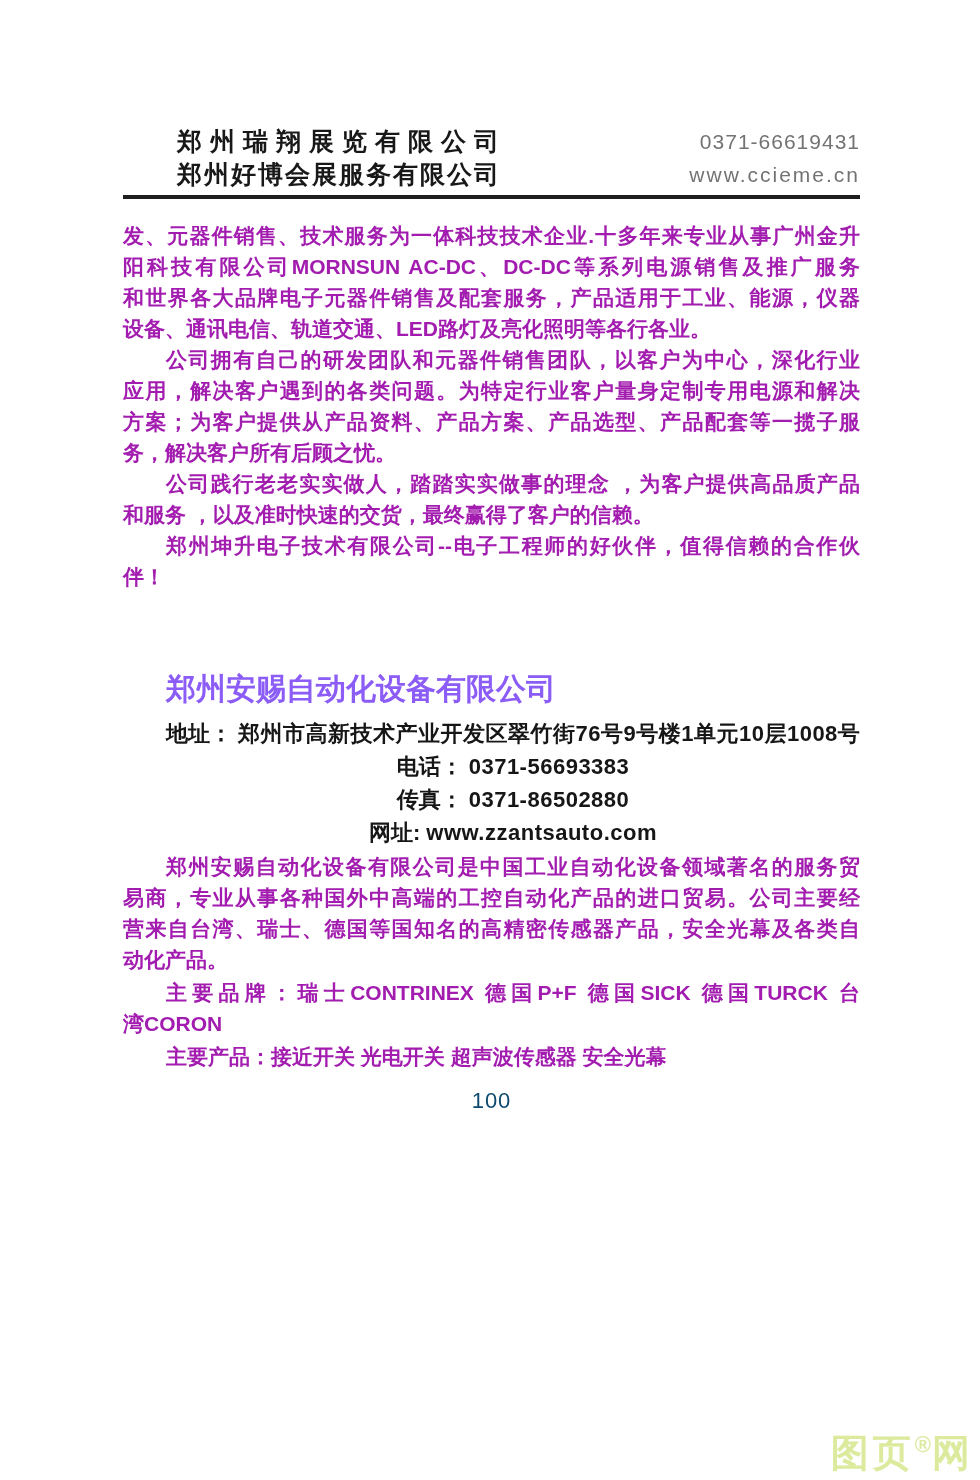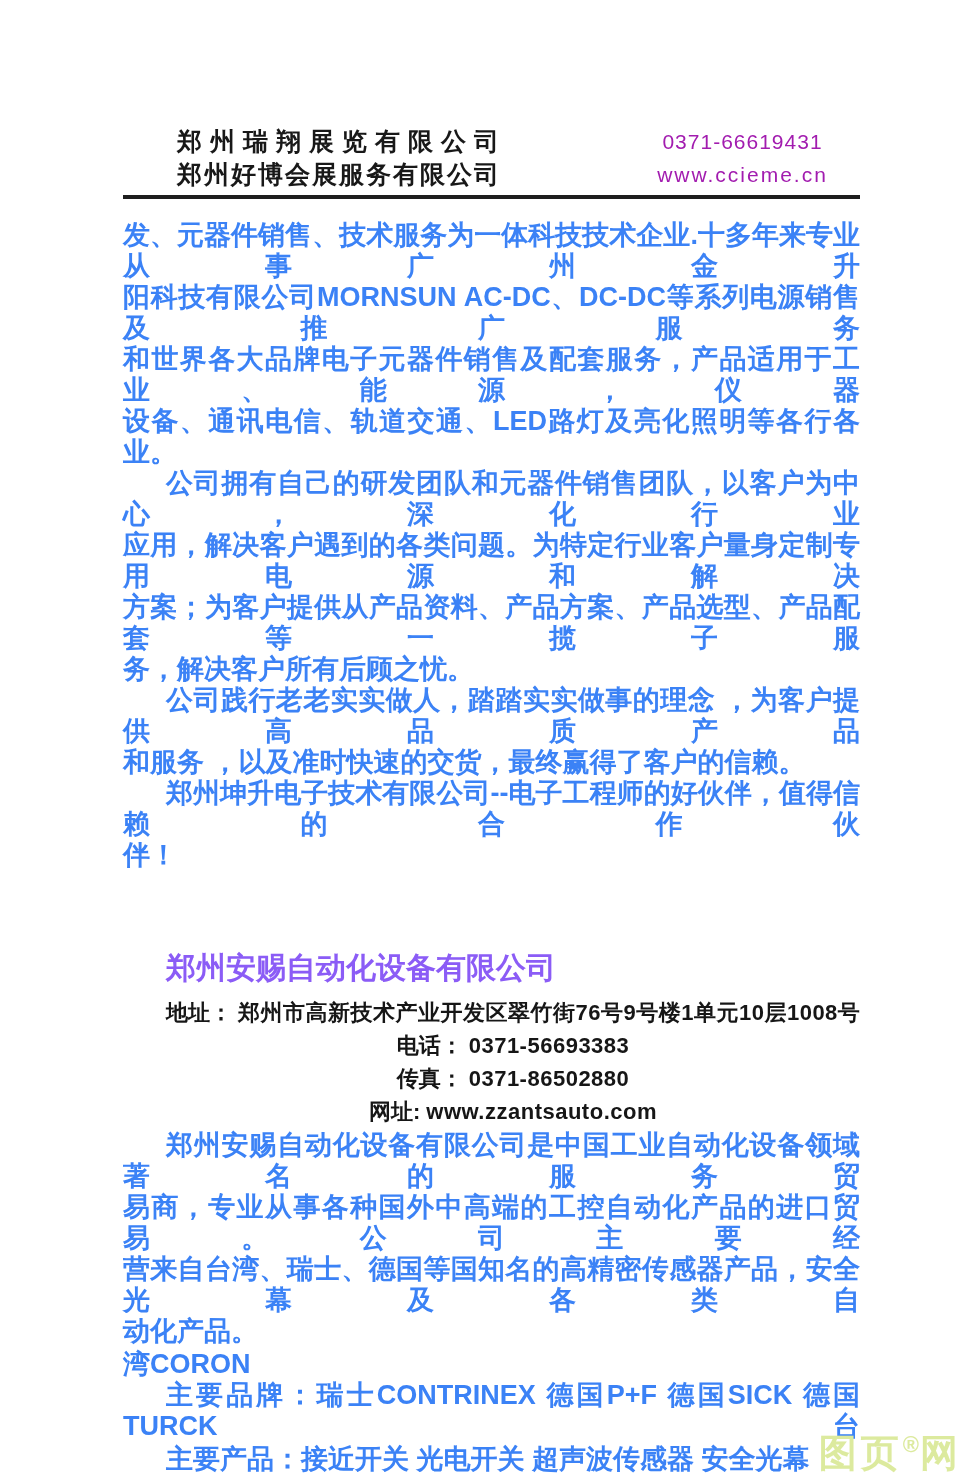--- a/index.html
+++ b/index.html
@@ -12,51 +12,51 @@
     font-family:"Liberation Sans","DejaVu Sans",sans-serif;
     color:#1f1f1f;
     overflow:hidden;
   }
   
   .hdr{display:flex;justify-content:space-between;align-items:flex-start;}
   .hdr-names{margin-left:54px;}
   .hdr-name{font-weight:bold;font-size:25px;line-height:33px;white-space:nowrap;color:#181818;}
   .hdr-name.l1{letter-spacing:8px;}
   .hdr-name.l2{letter-spacing:2px;}
-  .hdr-contact{width:235px;text-align:center;color:#a21caf;}
+  .hdr-contact{width:235px;text-align:right;color:#737373;}
   .hdr-contact div{font-size:21px;line-height:33px;white-space:nowrap;}
   .hdr-phone{letter-spacing:1px;}
   .hdr-web{letter-spacing:2px;}
   .rule{height:4px;background:#1e1e1e;margin-top:4px;}
   
   .intro{margin-top:21px;}
   .para{margin:0;}
   .line{
-    font-size:27px;line-height:31px;font-weight:600;color:#3b82f6;
+    font-size:21px;line-height:31px;font-weight:600;color:#a21caf;
     text-align:justify;white-space:pre-wrap;
   }
   .line.jl{text-align-last:justify;}
   .line.ind{text-indent:43px;}
   
   .company .cname{
     font-weight:bold;font-size:30px;line-height:38px;color:#8b5cf6;
     margin-left:43px;white-space:nowrap;
   }
   .company-0{margin-top:78px;}
   .company-1{margin-top:123px;}
   .contacts{margin-left:43px;margin-top:9px;text-align:center;}
   .crow{font-size:22px;line-height:33px;white-space:nowrap;}
   .clab{font-weight:bold;color:#161616;}
   .cval{font-weight:bold;color:#161616;margin-left:6px;letter-spacing:0.5px;}
   .company .para{margin-top:2px;}
   
   .pagenum{margin-top:16px;text-align:center;font-size:22px;color:#0c4a6e;letter-spacing:1px;}
   
   .watermark{
-    position:absolute;right:18px;bottom:8px;
+    position:absolute;right:6px;bottom:8px;
     font-weight:bold;font-size:38px;line-height:38px;
     letter-spacing:4px;white-space:nowrap;
   }
   .watermark .reg{
     font-size:22px;vertical-align:super;line-height:20px;
     letter-spacing:0;margin:0 1px 0 0;
   }
 </style>
 </head>
 <body>
@@ -107,22 +107,22 @@
           <div class="crow"><span class="clab">传真：</span><span class="cval">0371-86502880</span></div>
           <div class="crow"><span class="clab">网址:</span><span class="cval">www.zzantsauto.com</span></div>
         </div>
         <div class="para">
           <div class="line ind jl">郑州安赐自动化设备有限公司是中国工业自动化设备领域著名的服务贸</div>
           <div class="line jl">易商，专业从事各种国外中高端的工控自动化产品的进口贸易。公司主要经</div>
           <div class="line jl">营来自台湾、瑞士、德国等国知名的高精密传感器产品，安全光幕及各类自</div>
           <div class="line">动化产品。</div>
         </div>
         <div class="para">
+          <div class="line ind jl">主要品牌：瑞士CONTRINEX 德国P+F 德国SICK 德国TURCK 台</div>
           <div class="line">湾CORON</div>
-          <div class="line ind jl">主要品牌：瑞士CONTRINEX 德国P+F 德国SICK 德国TURCK 台</div>
         </div>
         <div class="para">
           <div class="line ind">主要产品：接近开关 光电开关 超声波传感器 安全光幕</div>
         </div>
       </section>
     </div>
 
   <div class="pagenum">100</div>
 
   <div class="watermark" style="color: rgb(220, 234, 158);">

